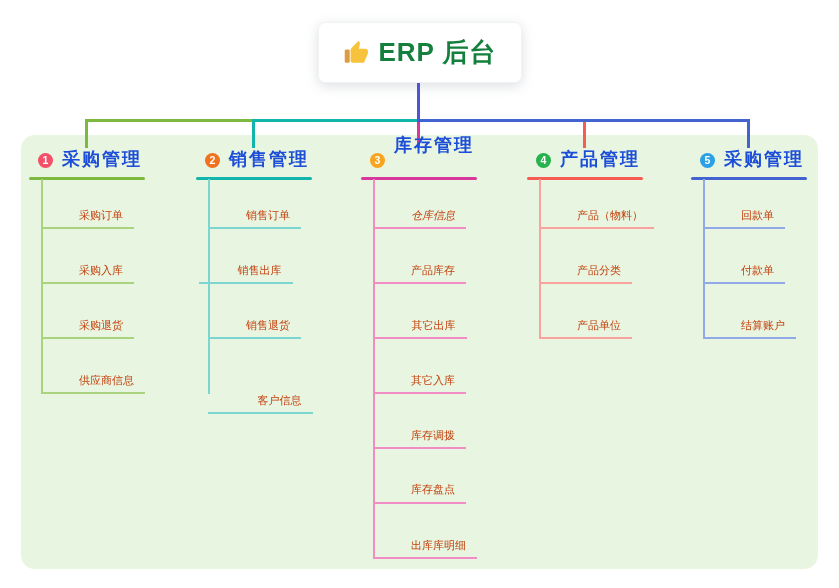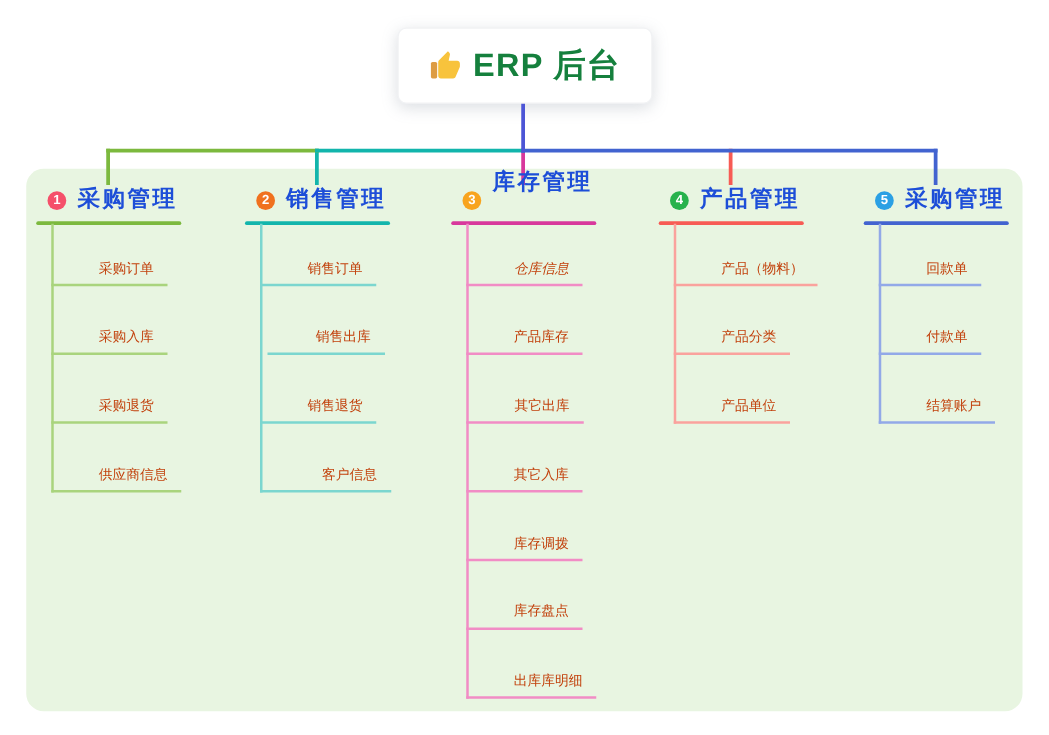--- a/index.html
+++ b/index.html
@@ -80,27 +80,27 @@
       <div class="item" style="left: 40.5px; top: 364px; border-bottom: 2.6px solid rgb(169, 212, 125);">
         <span>供应商信息</span>
       </div>
       <div class="badge" style="left: 205px; top: 153px; background: rgb(240, 113, 30);">2</div>
       <div class="btitle" style="left: 229px; top: 149px;">销售管理</div>
       <div class="bunderline" style="left: 196px; top: 176.5px; width: 116px; background: rgb(18, 181, 172);"></div>
       <div class="rail" style="left: 207.5px; top: 179px; height: 215px; background: rgb(123, 214, 207);"></div>
       <div class="item" style="left: 207.5px; top: 199px; border-bottom: 2.6px solid rgb(123, 214, 207); justify-content: flex-end;">
         <span>销售订单</span>
       </div>
-      <div class="item" style="left: 214px; top: 254px; border-bottom: 2.6px solid rgb(123, 214, 207); align-items: flex-end;">
+      <div class="item" style="left: 199px; top: 254px; border-bottom: 2.6px solid rgb(123, 214, 207); align-items: flex-end;">
         <span>销售出库</span>
       </div>
       <div class="item" style="left: 207.5px; top: 309px; border-bottom: 2.6px solid rgb(123, 214, 207);">
         <span>销售退货</span>
       </div>
-      <div class="item" style="left: 207.5px; top: 364px; border-bottom: 2.6px solid rgb(123, 214, 207); padding-left: 28px;">
+      <div class="item" style="left: 207.5px; top: 384px; border-bottom: 2.6px solid rgb(123, 214, 207); padding-left: 28px;">
         <span>客户信息</span>
       </div>
       <div class="badge" style="left: 370px; top: 153px; background: rgb(248, 164, 30);">3</div>
       <div class="btitle" style="left: 394px; top: 135px;">库存管理</div>
       <div class="bunderline" style="left: 361px; top: 176.5px; width: 116px; background: rgb(216, 56, 156);"></div>
       <div class="rail" style="left: 372.5px; top: 179px; height: 380px; background: rgb(241, 140, 197);"></div>
       <div class="item" style="left: 372.5px; top: 199px; border-bottom: 2.6px solid rgb(241, 140, 197); font-style: italic;">
         <span>仓库信息</span>
       </div>
       <div class="item" style="left: 372.5px; top: 254px; border-bottom: 2.6px solid rgb(241, 140, 197);">

